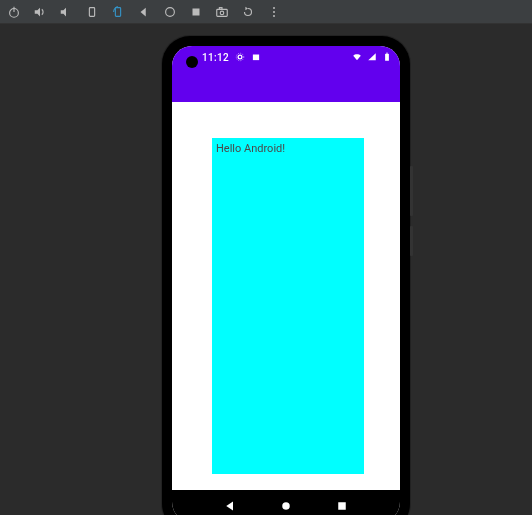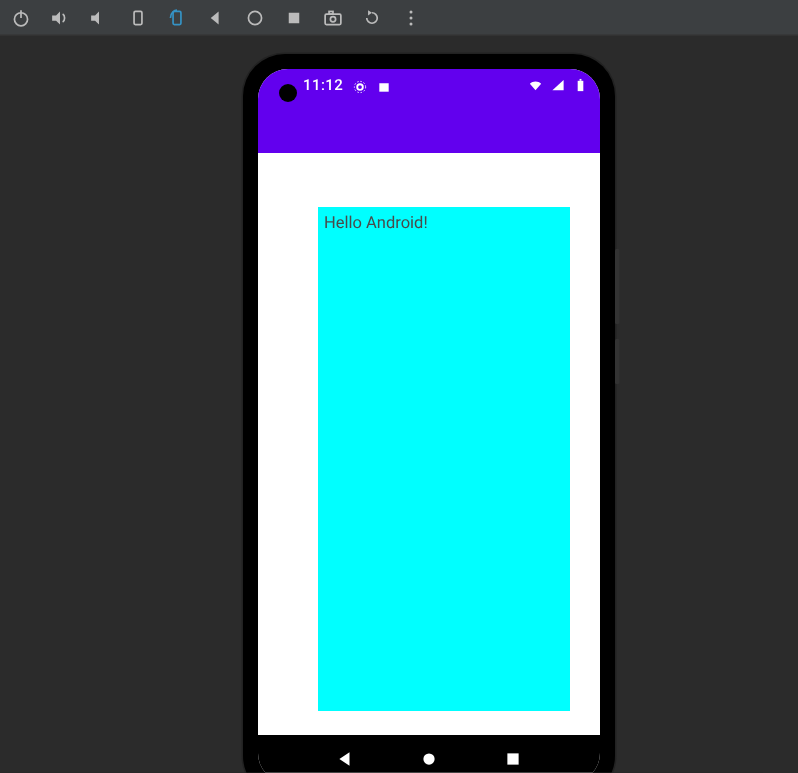--- a/index.html
+++ b/index.html
@@ -75,21 +75,21 @@
   .statusbar {
     height: 22px;
     background: #6200ee;
     color: #ffffff;
     display: flex;
     align-items: center;
     font-size: 10px;
     padding: 0 8px 0 30px;
     position: relative;
   }
-  .statusbar .left { display:flex; align-items:flex-end; gap:6px; }
+  .statusbar .left { display:flex; align-items:center; gap:6px; }
   .statusbar .right { margin-left:auto; display:flex; align-items:center; gap:5px; }
   .statusbar svg { width:10px; height:10px; fill:#ffffff; }
   .statusbar .clock { font-weight:500; letter-spacing:0.3px; }
 
   
   .actionbar {
     height: 34px;
     background: #6200ee;
     color: #ffffff;
     display: flex;
@@ -101,21 +101,21 @@
 
   
   .content {
     flex: 1;
     background: #ffffff;
     position: relative;
   }
   .cyan-box {
     position: absolute;
     left: 40px; top: 36px;
-    width: 168px; height: 336px;
+    width: 152px; height: 336px;
     background: #00ffff;
     padding: 4px 4px;
   }
   .cyan-box .msg {
     font-size: 11px;
     color: #4a4a4a;
   }
 
   
   .navbar {

